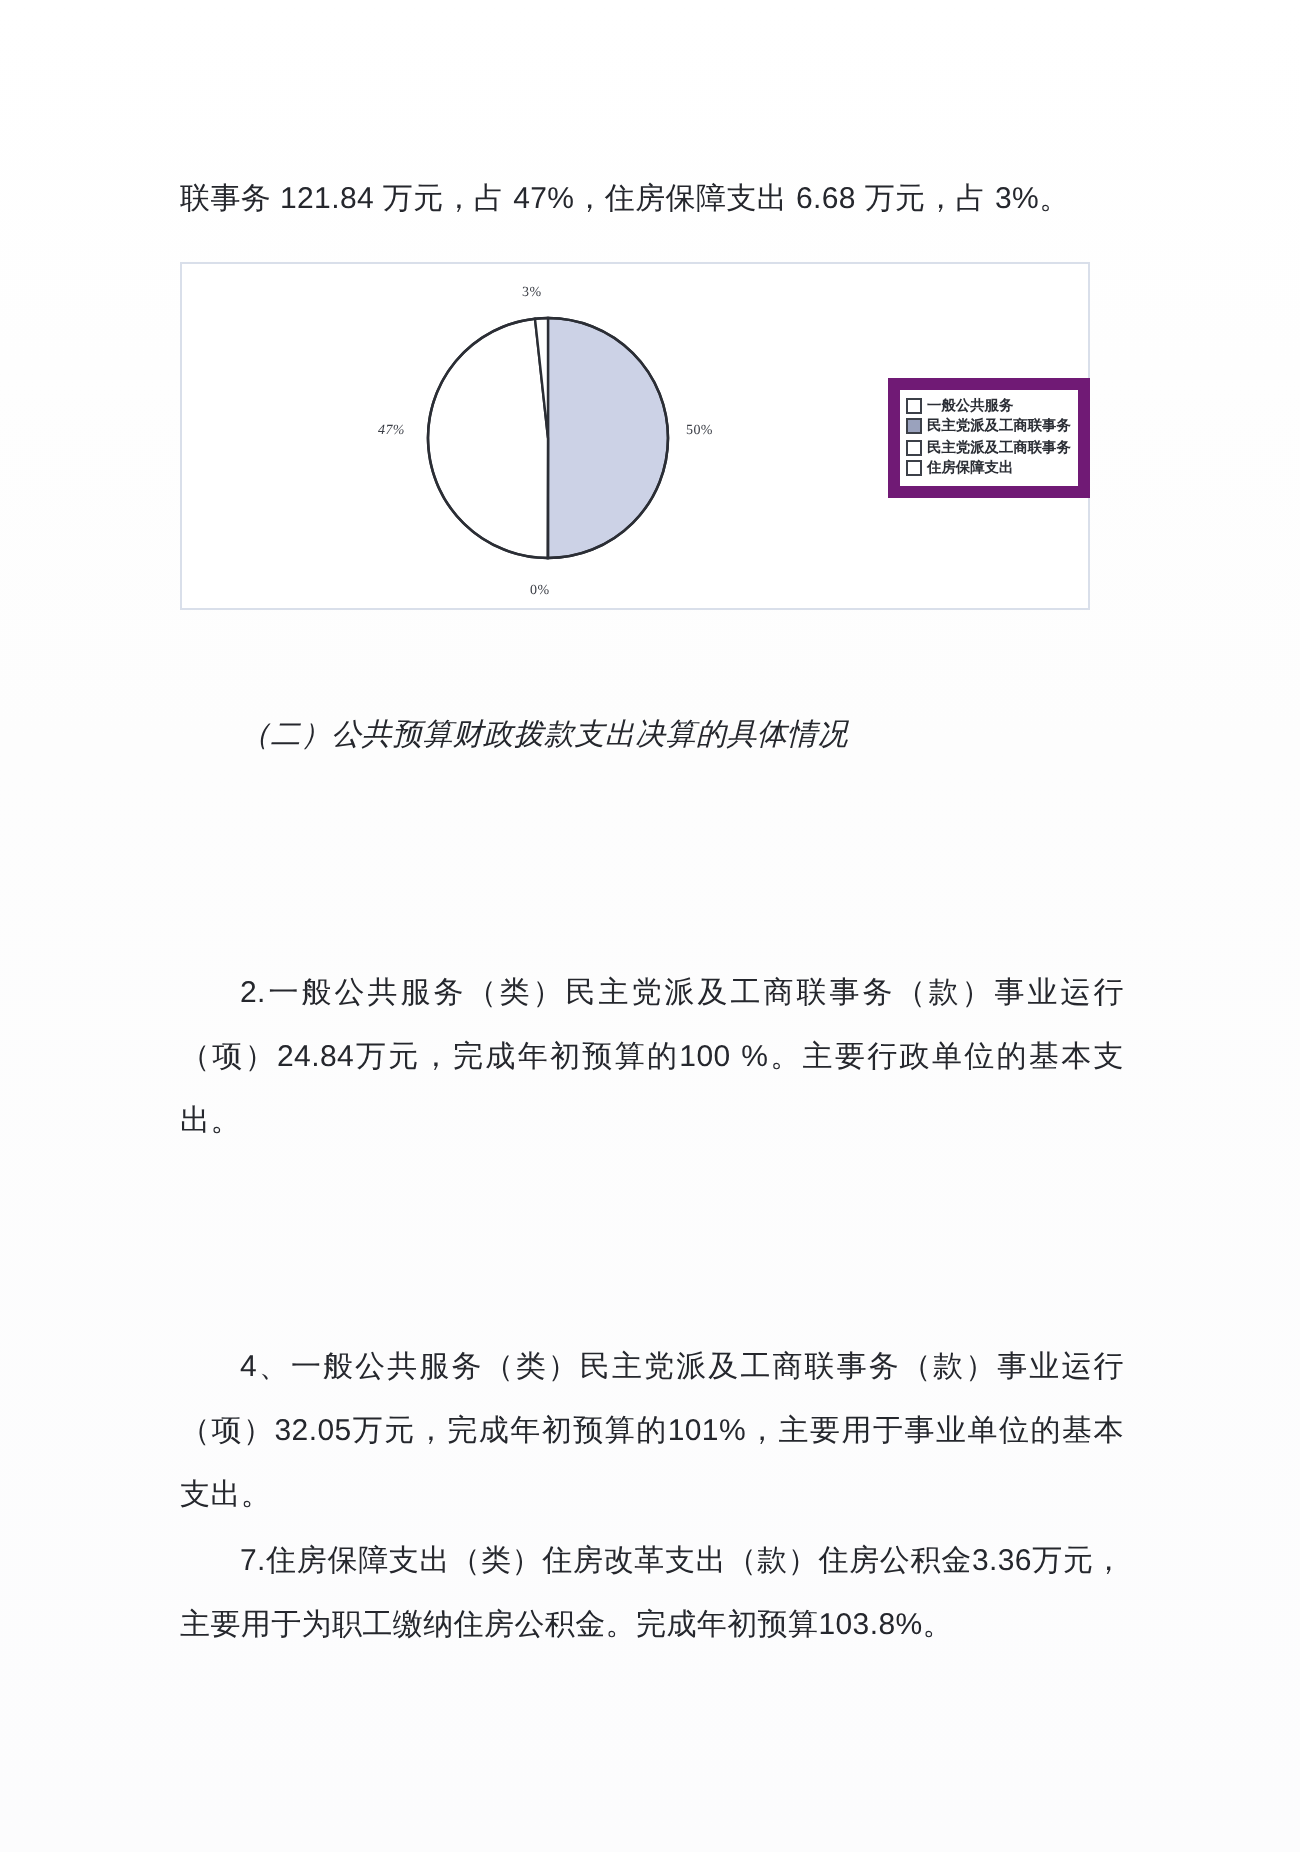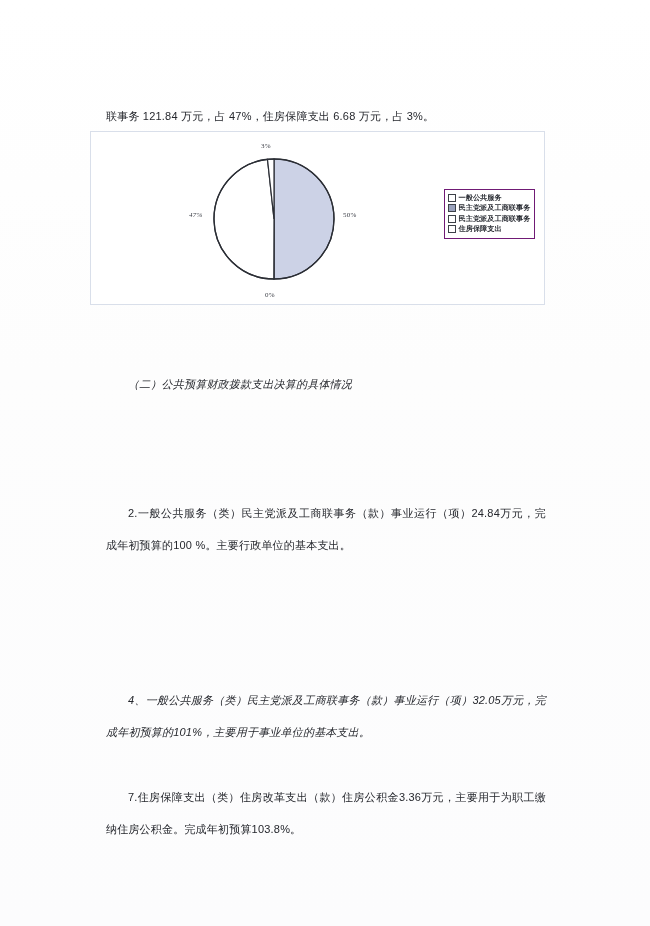--- a/index.html
+++ b/index.html
@@ -19,25 +19,25 @@
 
   
   .page {
     position: absolute;
     inset: 0;
     background: linear-gradient(180deg, #ffffff 0%, #fdfdfd 40%, #fcfcfd 100%);
   }
 
   
   .para {
-    font-size: 11px;
+    font-size: 15px;
     line-height: 32px;
     letter-spacing: 0.2px;
     color: #25272d;
-    margin: 16px;
+    margin: 0;
     text-align: justify;
     text-justify: inter-ideograph;
     font-family: "Liberation Sans", "DejaVu Sans", sans-serif;
     font-weight: 500;
   }
   .para.indent2 { text-indent: 2em; }
 
   .lead-line {
     position: absolute;
     left: 90px;
@@ -83,21 +83,21 @@
   }
   .lbl-50 { left: 140px; top: 63px; }
   .lbl-0  { left: 62px;  top: 143px; }
   .lbl-47 { left: -14px; top: 63px; font-style: italic; }
   .lbl-3  { left: 58px;  top: -6px; }
 
   .legend {
     position: absolute;
     left: 353px;
     top: 57px;
-    border: 1px solid #701a75;
+    border: 6px solid #701a75;
     background: #ffffff;
     padding: 2px 4px 3px 3px;
     box-sizing: border-box;
   }
   .legend-item {
     display: flex;
     align-items: center;
     height: 10px;
     margin: 0.5px 0;
   }
@@ -117,21 +117,21 @@
     font-family: "Liberation Sans", "DejaVu Sans", sans-serif;
     white-space: nowrap;
     font-weight: 600;
   }
 
   
   .sec-heading { position: absolute; left: 90px; top: 352px; width: 470px; font-style: italic; }
   .p1 { position: absolute; left: 90px; top: 384px;  width: 472px; }
   .p2 { position: absolute; left: 90px; top: 481px;  width: 472px; }
   .p3 { position: absolute; left: 90px; top: 578px;  width: 472px; }
-  .p4 { position: absolute; left: 90px; top: 668px;  width: 472px; font-style: italic; }
+  .p4 { position: absolute; left: 90px; top: 668px;  width: 472px; }
   .p5 { position: absolute; left: 90px; top: 765px;  width: 472px; }
   .p6 { position: absolute; left: 90px; top: 829px;  width: 472px; }
 </style>
 </head>
 <body>
 
 <div class="page">
 
   <div class="lead-line">
     <p class="para">联事务 121.84 万元，占 47%，住房保障支出 6.68 万元，占 3%。</p>

